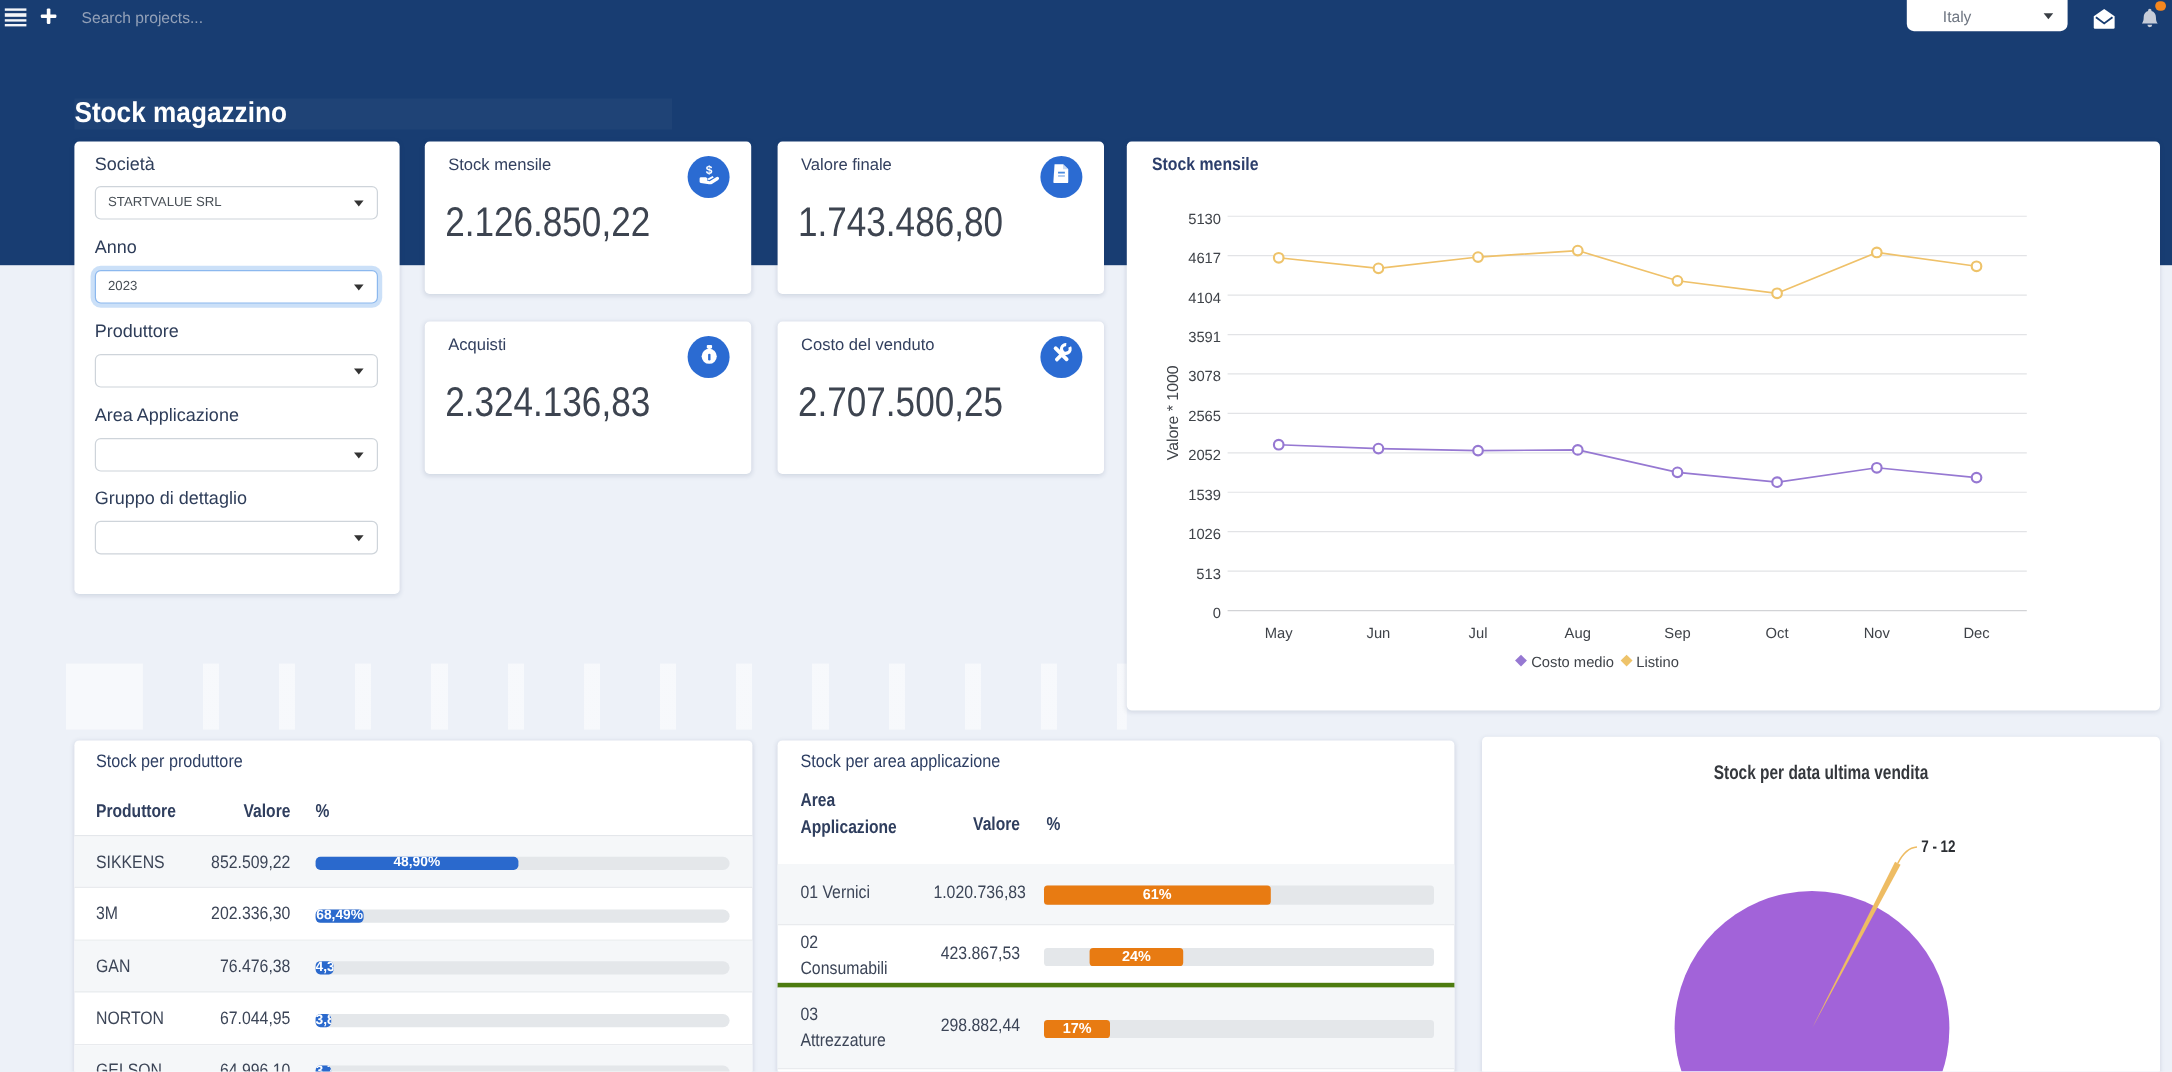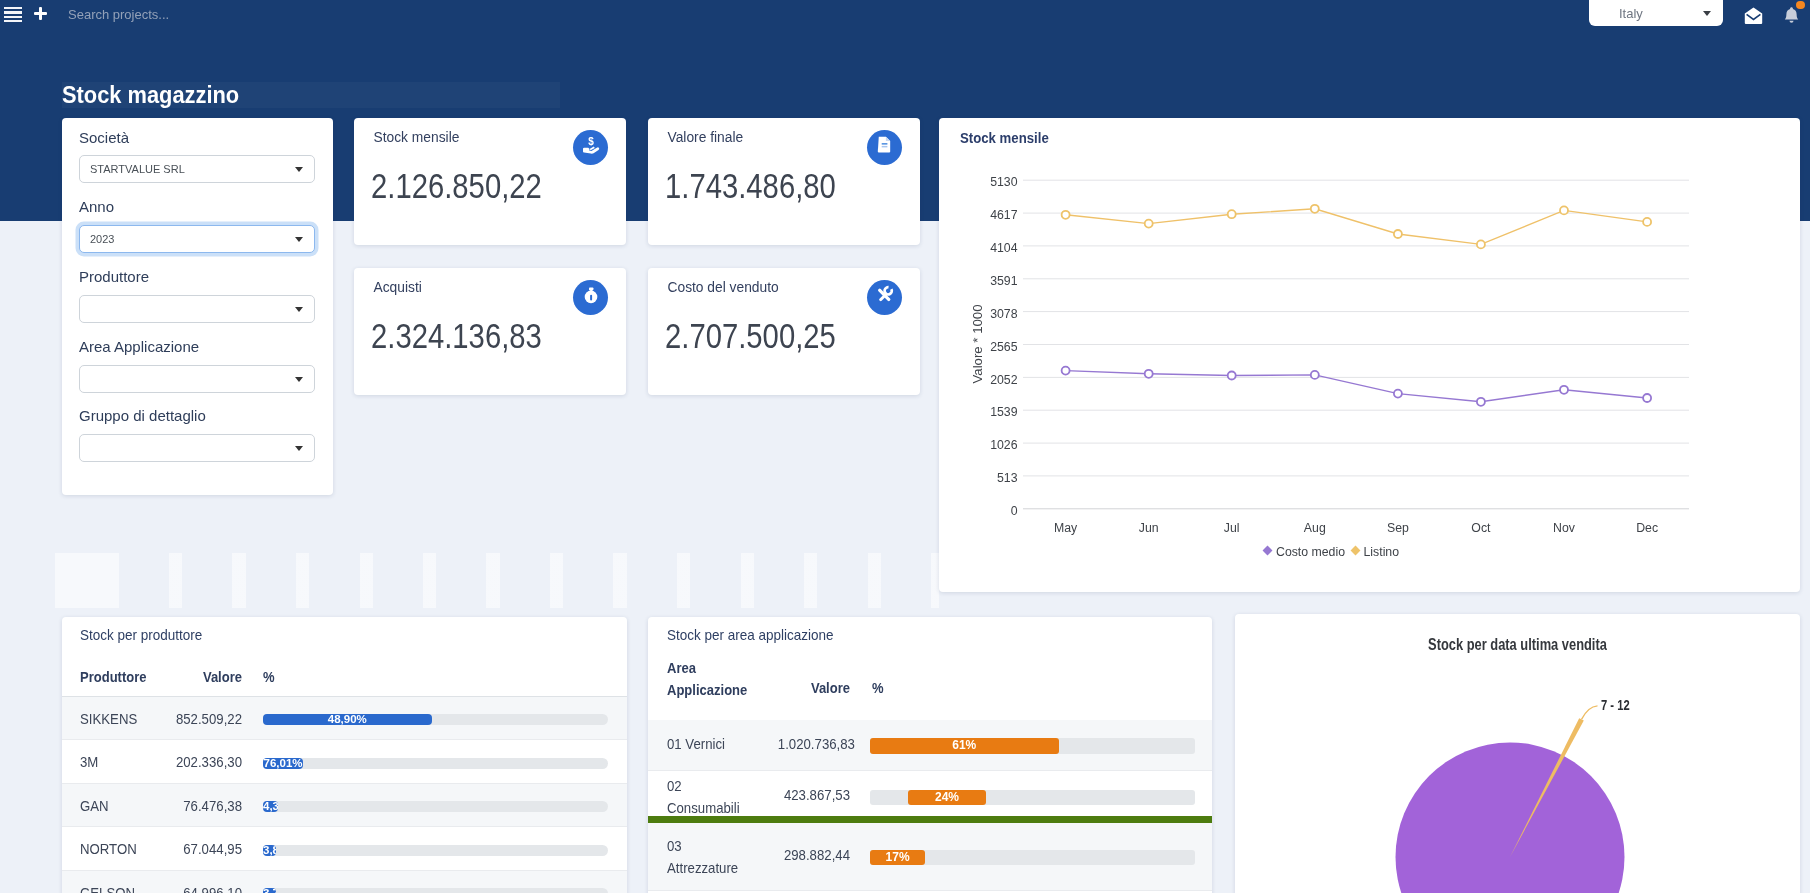--- a/index.html
+++ b/index.html
@@ -183,21 +183,21 @@
   <div class="cellname" style="left:18px;top:13px;">SIKKENS</div>
   <div class="cellval" style="left:100px;top:13px;width:80px;">852.509,22</div>
   <div class="bartrack" style="left:201px;top:17.5px;width:345px;height:11px;border-radius:5.5px;">
     <div class="barfill" style="width:168.7px;background:#2a69cd;border-radius:4px;font-size:11.5px;font-weight:bold;line-height:11px;">48,90%</div>
   </div>
 </div>
 <div class="trow" style="top:123.0px;height:43.5px;border-bottom:1px solid #e9ebee;">
   <div class="cellname" style="left:18px;top:13px;">3M</div>
   <div class="cellval" style="left:100px;top:13px;width:80px;">202.336,30</div>
   <div class="bartrack" style="left:201px;top:17.5px;width:345px;height:11px;border-radius:5.5px;">
-    <div class="barfill" style="width:40.1px;background:#2a69cd;border-radius:4px;font-size:11.5px;font-weight:bold;line-height:11px;">76,01%</div>
+    <div class="barfill" style="width:40.1px;background:#2a69cd;border-radius:4px;font-size:11.5px;font-weight:bold;line-height:11px;">68,49%</div>
   </div>
 </div>
 <div class="trow stripe" style="top:166.5px;height:43.5px;border-bottom:1px solid #e9ebee;">
   <div class="cellname" style="left:18px;top:13px;">GAN</div>
   <div class="cellval" style="left:100px;top:13px;width:80px;">76.476,38</div>
   <div class="bartrack" style="left:201px;top:17.5px;width:345px;height:11px;border-radius:5.5px;">
     <div class="barfill" style="width:15.1px;background:#2a69cd;border-radius:4px;font-size:11.5px;font-weight:bold;line-height:11px;">4,39%</div>
   </div>
 </div>
 <div class="trow" style="top:210.0px;height:43.5px;border-bottom:1px solid #e9ebee;">
@@ -222,21 +222,21 @@
   <div class="abs" style="left:120px;top:62px;width:82px;text-align:right;font-size:15.5px;font-weight:bold;color:#2f3e5e;transform:scaleX(.84);transform-origin:100% 50%;">Valore</div>
   <div class="abs" style="left:224px;top:62px;font-size:15.5px;font-weight:bold;color:#2f3e5e;transform:scaleX(.84);transform-origin:0 50%;">%</div>
   <div class="abs" style="left:0;top:103px;width:564px;height:1px;background:#dee2e6;"></div>
   <div class="trow stripe" style="top:103px;height:51px;border-bottom:1px solid #e9ebee;">
   <div class="cellname" style="left:19px;top:15px;">01 Vernici</div>
   <div class="cellval" style="left:120px;top:15px;width:82px;">1.020.736,83</div>
   <div class="bartrack" style="left:222px;top:18px;width:325px;height:15.5px;border-radius:3px;">
     <div class="barfill" style="width:188.5px;background:#e87b12;border-radius:3px;font-size:12px;font-weight:bold;line-height:15.5px;">61%</div>
   </div>
 </div>
-<div class="trow" style="top:154px;height:52.3px;border-bottom:7px solid #4d7c0f;">
+<div class="trow" style="top:154px;height:52.3px;border-bottom:4px solid #4d7c0f;">
   <div class="cellname" style="left:19px;top:4px;line-height:22px;">02<br>Consumabili</div>
   <div class="cellval" style="left:120px;top:15px;width:82px;">423.867,53</div>
   <div class="bartrack" style="left:222px;top:18.5px;width:325px;height:15.5px;border-radius:3px;">
     <div class="barfill" style="width:78px;background:#e87b12;border-radius:3px;font-size:12px;font-weight:bold;line-height:15.5px;margin-left:38px;">24%</div>
   </div>
 </div>
 <div class="trow stripe" style="top:206.3px;height:67.7px;border-bottom:1px solid #e9ebee;">
   <div class="cellname" style="left:19px;top:12px;line-height:22px;">03<br>Attrezzature</div>
   <div class="cellval" style="left:120px;top:23px;width:82px;">298.882,44</div>
   <div class="bartrack" style="left:222px;top:26.5px;width:325px;height:15.5px;border-radius:3px;">

